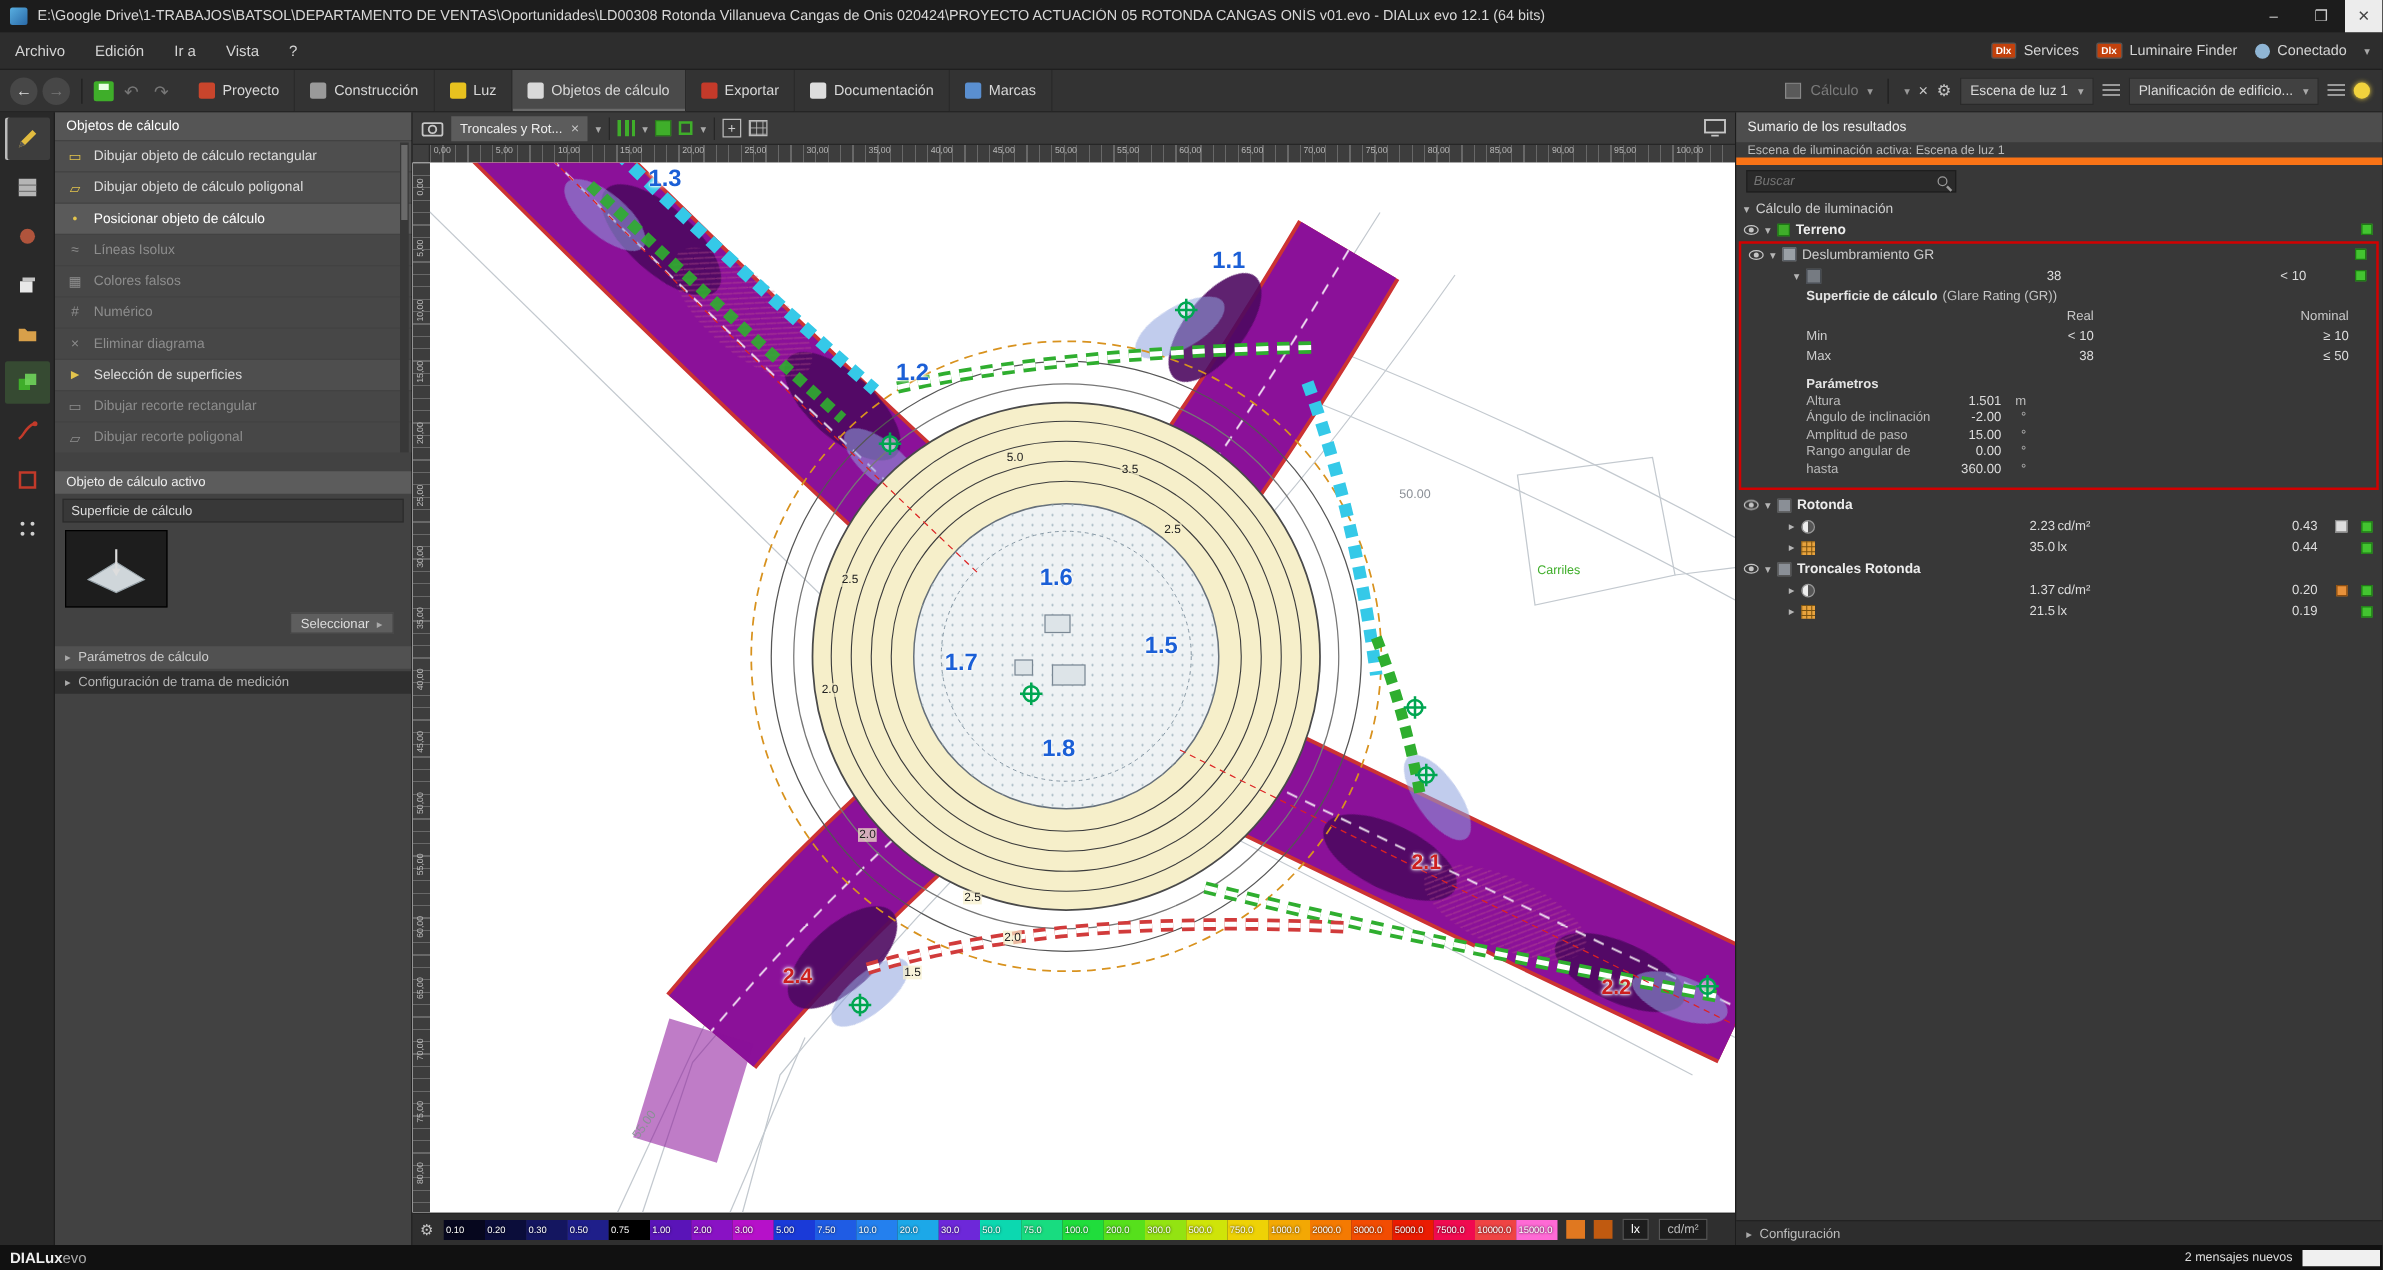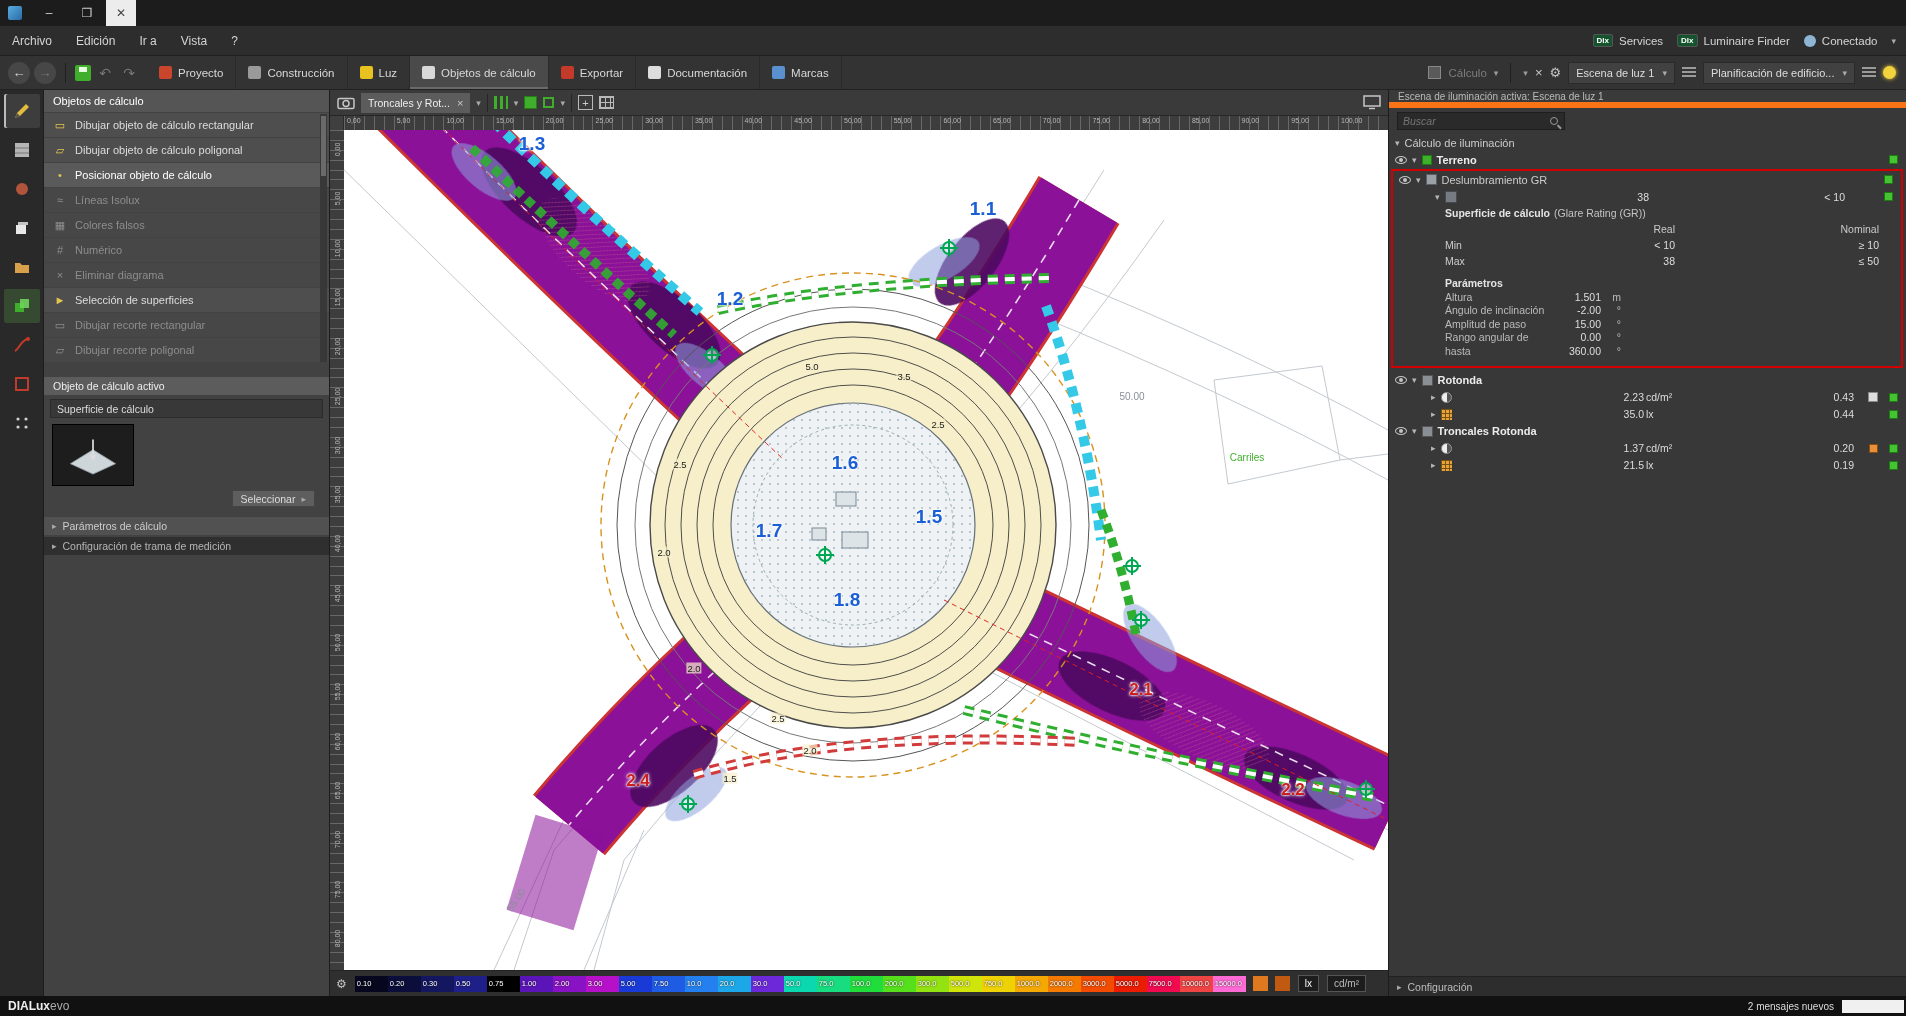--- a/index.html
+++ b/index.html
@@ -13,21 +13,21 @@
   #window-title { white-space:nowrap; overflow:hidden; text-overflow:ellipsis; flex:1; }
   .win-controls { display:flex; height:100%; flex:0 0 auto; }
   .wc { width:38px; height:100%; display:flex; align-items:center; justify-content:center; color:#cfcfcf; font-size:12px; }
   .wc.close { background:#ececec; color:#444; width:30px; }
 
   
   #menubar { height:30px; background:#2d2d2d; border-bottom:1px solid #1f1f1f; display:flex; align-items:center; color:#d4d4d4; font-size:12px; flex:0 0 auto; }
   #menu-items { display:flex; height:100%; }
   .menu-item { padding:0 12px; display:flex; align-items:center; cursor:default; }
   #menu-right { margin-left:auto; display:flex; align-items:center; gap:6px; padding-right:10px; font-size:11.5px; }
-  .dlx-badge { background:#14532d; border:1px solid #555; color:#fff; font-size:8px; font-weight:bold; padding:1px 3px; border-radius:2px; }
+  .dlx-badge { background:#c2410c; border:1px solid #555; color:#fff; font-size:8px; font-weight:bold; padding:1px 3px; border-radius:2px; }
   .mr-label { color:#d4d4d4; margin-right:8px; }
   .conn-ico { width:12px; height:12px; border-radius:50%; background:#8fb5d4; position:relative; }
   .chev { color:#aaa; font-size:9px; }
 
   
   #toolbar { height:34px; background:#333333; border-bottom:1px solid #222; display:flex; align-items:stretch; color:#d8d8d8; flex:0 0 auto; }
   .tb-left { display:flex; align-items:center; gap:4px; padding:0 8px; }
   .nav-btn { width:22px; height:22px; border-radius:50%; background:#474747; color:#ddd; display:flex; align-items:center; justify-content:center; font-size:13px; }
   .nav-btn.dim, .nav-plain.dim { color:#777; }
   .nav-plain { width:20px; text-align:center; font-size:14px; color:#bbb; }
@@ -174,20 +174,21 @@
   .sb-msg { font-size:10px; color:#ddd; }
   .sb-progress { width:62px; height:13px; background:#f0f0f0; margin-right:2px; }
 </style>
 </head>
 <body>
 
 <div id="app">
 
   <div id="titlebar">
     <span class="app-ico"></span>
+    <span id="window-title">E:\Google Drive\1-TRABAJOS\BATSOL\DEPARTAMENTO DE VENTAS\Oportunidades\LD00308 Rotonda Villanueva  Cangas de Onis  020424\PROYECTO ACTUACIÓN 05 ROTONDA CANGAS ONÍS v01.evo - DIALux evo 12.1  (64 bits)</span>
     <div class="win-controls">
       <span class="wc">–</span>
       <span class="wc">❒</span>
       <span class="wc close">✕</span>
     </div>
   </div>
 
   <div id="menubar">
     <div id="menu-items">
         <div class="menu-item">Archivo</div>
@@ -695,20 +696,21 @@
             </div>
           </div>
         <span class="sb-orange o1"></span>
         <span class="sb-orange o2"></span>
         <span class="sb-unit lx">lx</span>
         <span class="sb-unit cdm">cd/m²</span>
       </div>
     </div>
 
     <div id="rightpanel">
+      <div class="rp-header">Sumario de los resultados</div>
       <div class="rp-scene">Escena de iluminación activa: Escena de luz 1</div>
       <div class="rp-searchrow">
         <div class="search-wrap">
           <input class="search-input" placeholder="Buscar" style="">
           <span class="mag-ico"></span>
         </div>
       </div>
       <div id="tree">
           <div class="trow">
             <span class="chev">▾</span>

